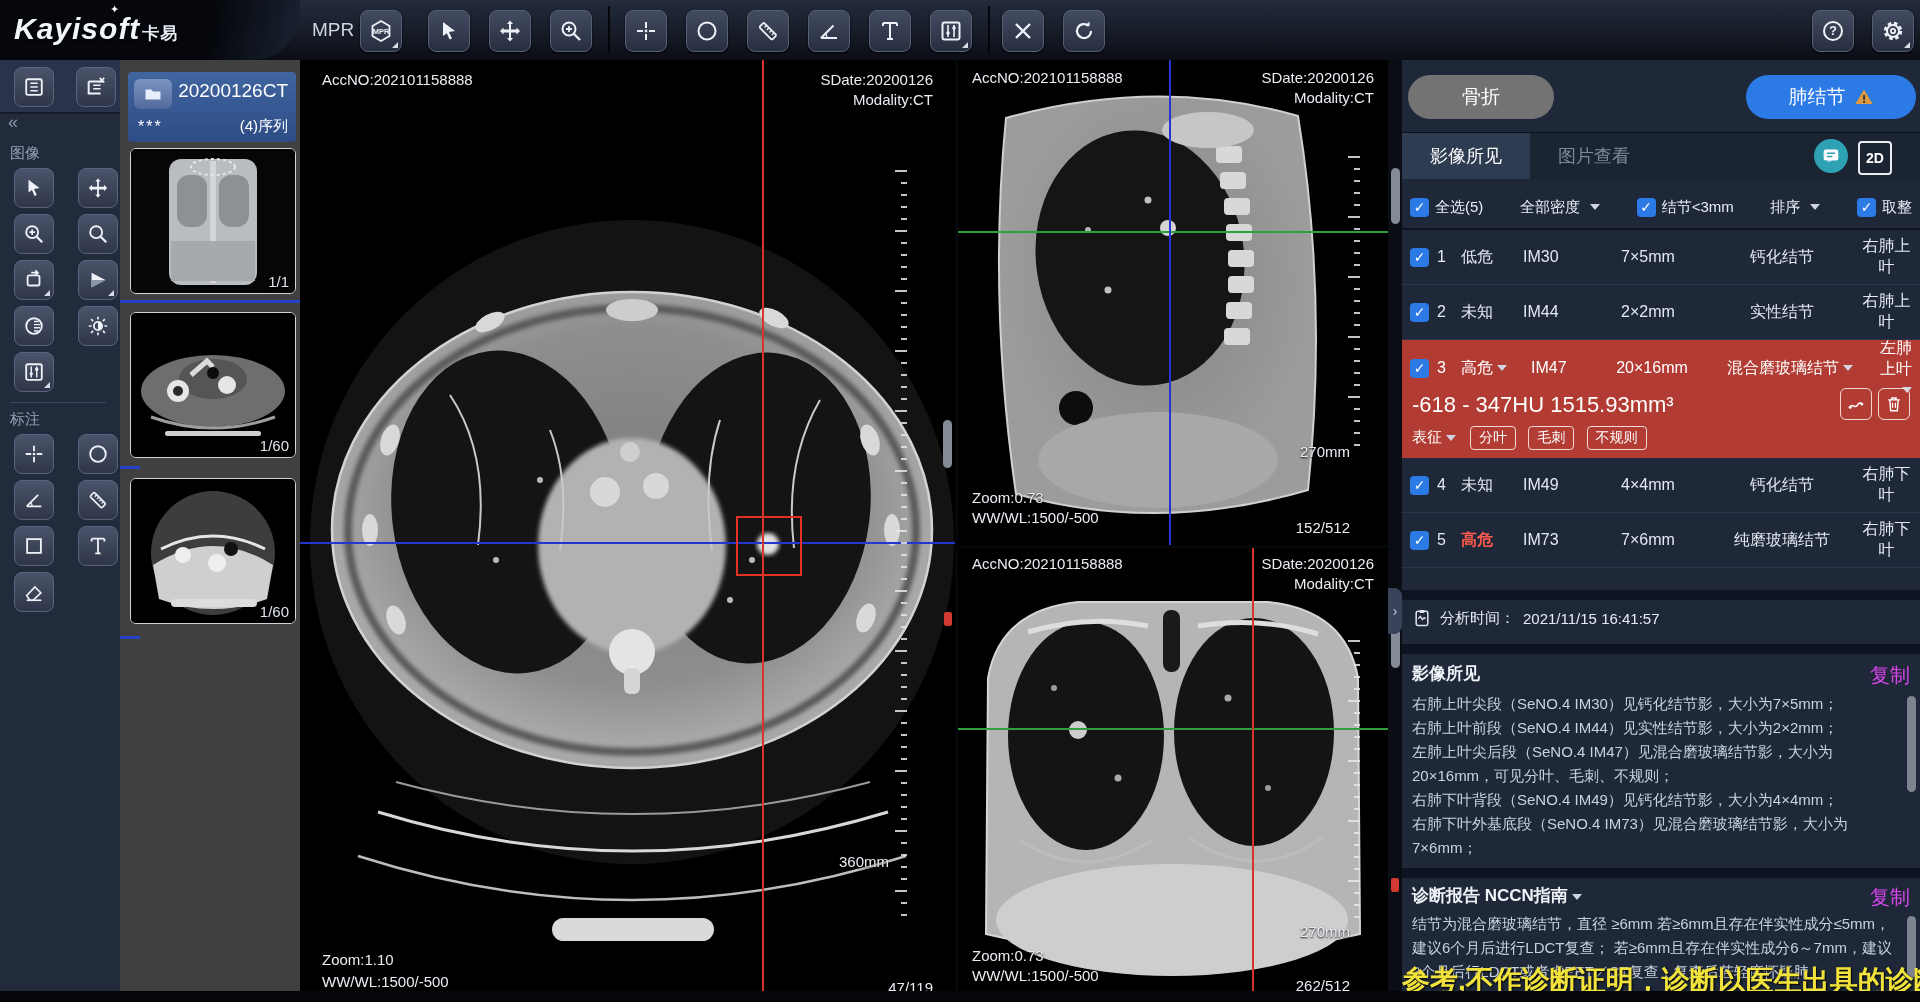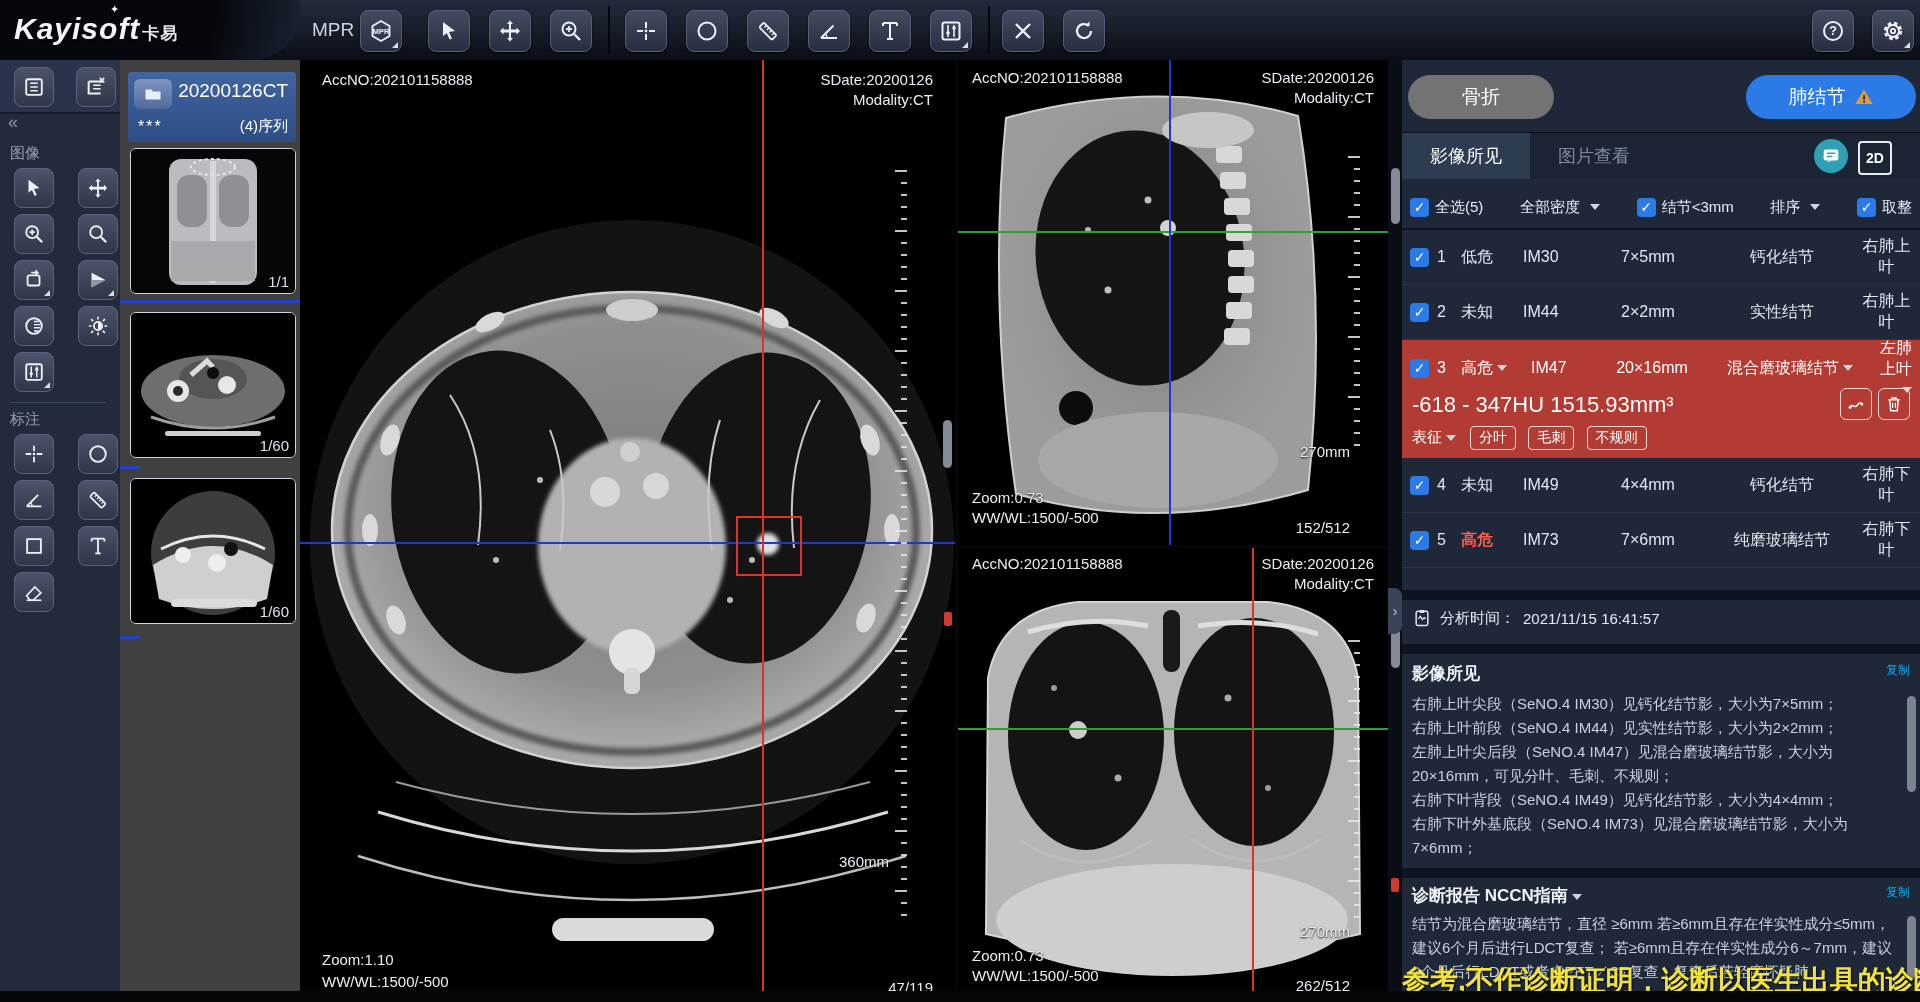--- a/index.html
+++ b/index.html
@@ -68,21 +68,21 @@
   .nrow .size{width:110px;text-align:center;}
   .nrow .type{width:158px;text-align:center;}
   .nrow .loc{flex:1;text-align:center;}
   .redrow{position:absolute;left:0;top:280px;width:518px;height:118px;background:#b23b33;color:#fff;}
   .redrow .line1{position:absolute;left:0;top:4px;width:518px;height:48px;display:flex;align-items:center;padding:0 8px;box-sizing:border-box;font-size:16px;}
   .chip{display:inline-block;border:1px solid #f3d9d6;border-radius:4px;padding:2px 8px;font-size:14px;margin-right:8px;color:#fff;}
   .sqbtn{position:absolute;width:30px;height:30px;border:1px solid #f3d9d6;border-radius:6px;display:flex;align-items:center;justify-content:center;}
   .riskred{color:#ff5a4e;font-weight:bold;}
   .band{position:absolute;left:0;width:518px;background:#0d1320;}
   .sectitle{position:absolute;font-size:17px;color:#f0f3f8;font-weight:bold;}
-  .copylink{position:absolute;right:10px;font-size:12px;color:#0ea5e9;}
+  .copylink{position:absolute;right:10px;font-size:20px;color:#d946ef;}
   .bodytext{position:absolute;left:10px;width:480px;font-size:15px;line-height:24px;color:#c9d2e0;overflow:hidden;}
   .marquee{position:absolute;left:0;top:902px;width:518px;font-size:28px;font-weight:bold;color:#f2e33c;text-shadow:1px 1px 2px #000;white-space:nowrap;overflow:hidden;}
   .vthumb{position:absolute;width:9px;border-radius:5px;background:#7d848f;}
   .botstrip{position:absolute;left:0;top:991px;width:1920px;height:11px;background:#04060a;}
 </style>
 </head>
 <body>
 
 <div class="app">
 

